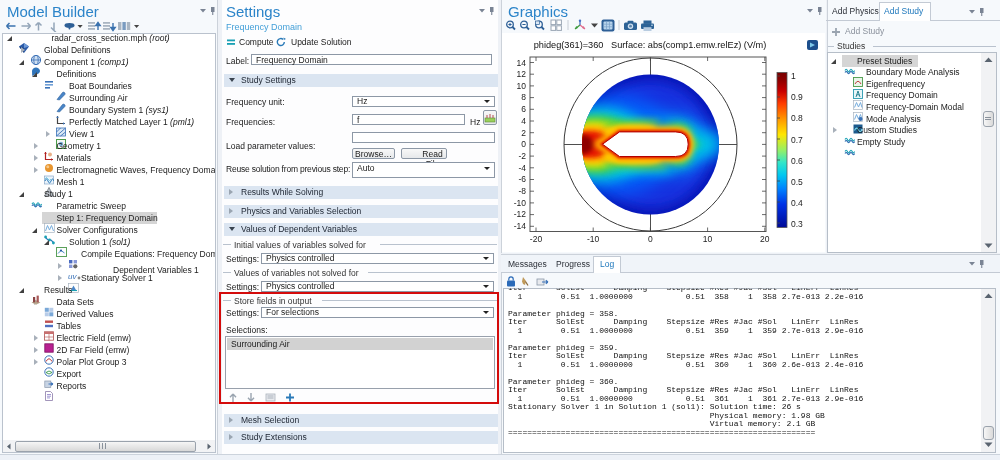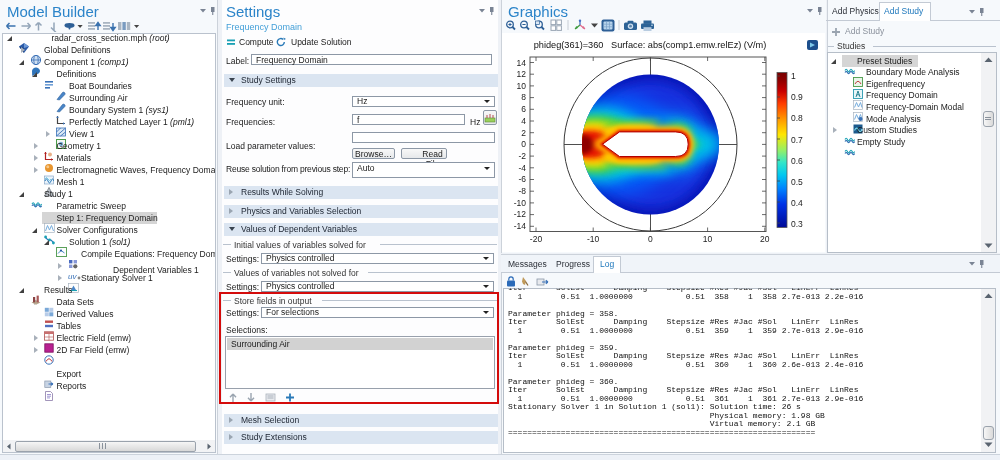--- a/index.html
+++ b/index.html
@@ -340,20 +340,30 @@
 </div>
 <div class="treerow" style="left:0;top:310.4px;width:212px;">
 <span class="tcol" style="left:30.5px;top:2.5px;"></span>
 <span class="ticon" style="left:41px;">
           <svg width="10" height="10">
             <circle cx="5" cy="5" r="4.2" fill="#fff" stroke="#3a72b8" stroke-width="1"></circle>
             <path d="M2,6.5 Q5,1 8,6.5" stroke="#c03030" stroke-width="1" fill="none"></path>
           </svg>
         </span>
 <span class="abs" style="left:53.5px;top:0;">2D Far Field (emw)</span>
+</div>
+<div class="treerow" style="left:0;top:322.4px;width:212px;">
+<span class="tcol" style="left:30.5px;top:2.5px;"></span>
+<span class="ticon" style="left:41px;">
+          <svg width="10" height="10">
+            <circle cx="5" cy="5" r="4.2" fill="#fff" stroke="#3a72b8" stroke-width="1"></circle>
+            <path d="M2,5.5 Q5,2.5 8,5.5 Q5,8.5 2,5.5" stroke="#3a9a4a" stroke-width="0.9" fill="none"></path>
+          </svg>
+        </span>
+<span class="abs" style="left:53.5px;top:0;">Polar Plot Group 3</span>
 </div>
 <div class="treerow" style="left:0;top:334.4px;width:212px;">
 <span class="ticon" style="left:41px;">
           <svg width="10" height="10">
             <rect x="0.8" y="2" width="6" height="6.4" fill="#c8d4e4" stroke="#8a98ac" stroke-width="0.7"></rect>
             <path d="M4.5,5 H9 M9,5 l-2,-1.4 M9,5 l-2,1.4" stroke="#3a72b8" stroke-width="1.1" fill="none"></path>
           </svg>
         </span>
 <span class="abs" style="left:53.5px;top:0;">Export</span>
 </div>

